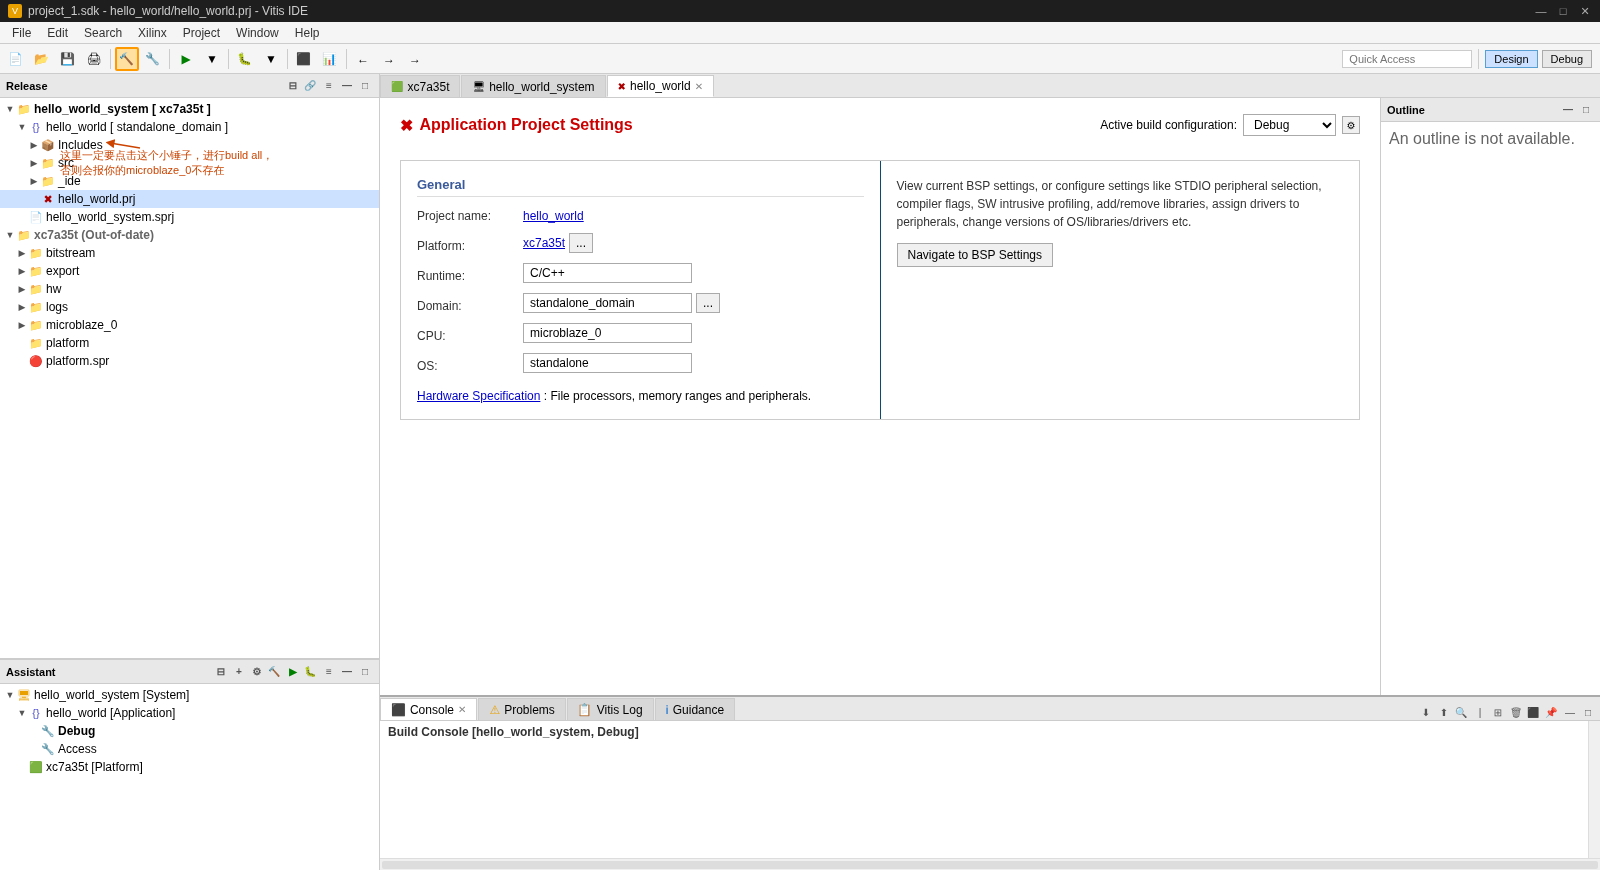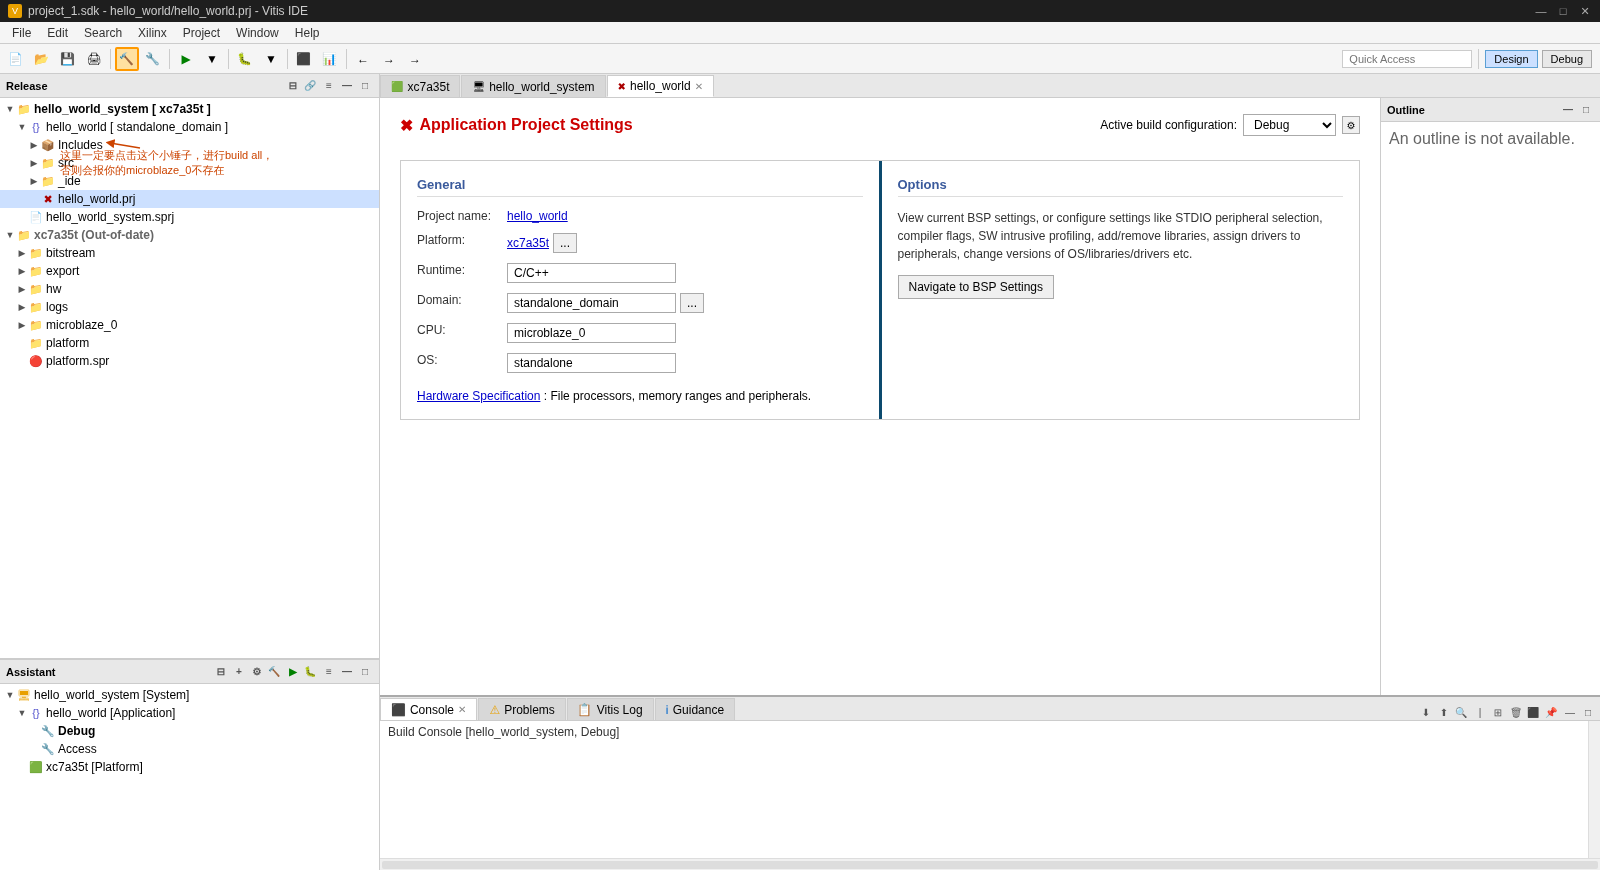--- a/index.html
+++ b/index.html
@@ -63,44 +63,44 @@
     .editor-area { display: flex; flex: 1; overflow: hidden; }
     
     
     .main-editor { flex: 1; background: white; overflow-y: auto; padding: 16px 20px; }
     .settings-title { font-size: 16px; font-weight: bold; color: #c00; margin-bottom: 12px; display: flex; align-items: center; gap: 6px; }
     .build-config-row { display: flex; align-items: center; justify-content: flex-end; gap: 6px; font-size: 12px; margin-bottom: 12px; }
     .build-config-select { border: 1px solid #aaa; padding: 2px 20px 2px 6px; background: white; font-size: 12px; min-width: 80px; }
     .build-config-btn { width: 18px; height: 18px; border: 1px solid #aaa; background: #f0f0f0; cursor: pointer; display: flex; align-items: center; justify-content: center; font-size: 10px; }
     
     .two-col { display: flex; gap: 0; border: 1px solid #ccc; }
-    .col-general { flex: 1; padding: 16px; border-right: 3px solid #0c4a6e; }
+    .col-general { flex: 1; padding: 16px; border-right: 1px solid #0c4a6e; }
     .col-options { flex: 1; padding: 16px; }
     .section-title { font-weight: bold; color: #3a5a9c; font-size: 13px; margin-bottom: 12px; border-bottom: 1px solid #ddd; padding-bottom: 4px; }
-    .form-row { display: flex; align-items: flex-start; margin-bottom: 10px; }
+    .form-row { display: flex; align-items: flex-end; margin-bottom: 10px; gap: 16px; }
     .form-label { width: 90px; font-size: 12px; color: #333; }
     .form-value { font-size: 12px; color: #0000cc; cursor: pointer; text-decoration: underline; }
     .form-input { border: 1px solid #aaa; padding: 2px 6px; font-size: 12px; background: white; min-width: 160px; }
     .form-input-row { display: flex; align-items: center; gap: 4px; }
     .form-ellipsis { border: 1px solid #aaa; padding: 2px 6px; background: #f0f0f0; cursor: pointer; font-size: 12px; }
     .options-text { font-size: 12px; color: #333; line-height: 1.5; margin-bottom: 12px; }
     .bsp-btn { border: 1px solid #aaa; padding: 4px 10px; background: #f0f0f0; cursor: pointer; font-size: 12px; }
     .hw-spec-link { color: #0000cc; text-decoration: underline; cursor: pointer; font-size: 12px; }
     
     
     .outline-panel { width: 220px; border-left: 1px solid #ccc; display: flex; flex-direction: column; }
     .outline-content { flex: 1; background: white; padding: 8px; font-size: 16px; color: #666; }
     
     
     .bottom-area { height: 175px; border-top: 2px solid #aaa; display: flex; flex-direction: column; }
     .console-tab-bar { background: #e8e8e8; height: 24px; display: flex; align-items: flex-end; border-bottom: 1px solid #ccc; }
     .console-tab { height: 22px; padding: 0 10px; display: flex; align-items: center; cursor: pointer; font-size: 12px; border: 1px solid #ccc; border-bottom: none; background: #d8d8d8; margin-right: 1px; gap: 4px; }
     .console-tab.active { background: white; }
     .console-toolbar-icons { margin-left: auto; display: flex; align-items: center; gap: 2px; padding-right: 4px; }
-    .console-content { flex: 1; background: white; padding: 4px 8px; font-size: 12px; overflow-y: auto; }
+    .console-content { flex: 1; background: white; padding: 4px 8px; font-size: 12px; overflow-y: auto; font-weight: bold; }
     .console-build-label { font-size: 12px; color: #333; }
     .console-scrollbar { width: 12px; background: #f0f0f0; border-left: 1px solid #ddd; position: relative; }
     .console-row { display: flex; flex: 1; overflow: hidden; }
     
     
     ::-webkit-scrollbar { width: 10px; height: 10px; }
     ::-webkit-scrollbar-track { background: #f0f0f0; }
     ::-webkit-scrollbar-thumb { background: #bbb; border-radius: 2px; }
     
     .relative { position: relative; }
@@ -430,21 +430,20 @@
               <input class="form-input" type="text" value="standalone" readonly="" style="">
             </div>
 
             <div style="margin-top:16px;">
               <span class="hw-spec-link">Hardware Specification</span>
               <span>: File processors, memory ranges and peripherals.</span>
             </div>
           </div>
 
           <div class="col-options">
-            <div class="section-title">Options</div>
             <p class="options-text">View current BSP settings, or configure settings like STDIO peripheral selection, compiler flags, SW intrusive profiling, add/remove libraries, assign drivers to peripherals, change versions of OS/libraries/drivers etc.</p>
             <button class="bsp-btn">Navigate to BSP Settings</button>
           </div>
         </div>
 
       </div>
 
       <div class="outline-panel">
         <div class="panel-header">
           <span class="panel-header-title">Outline</span>

